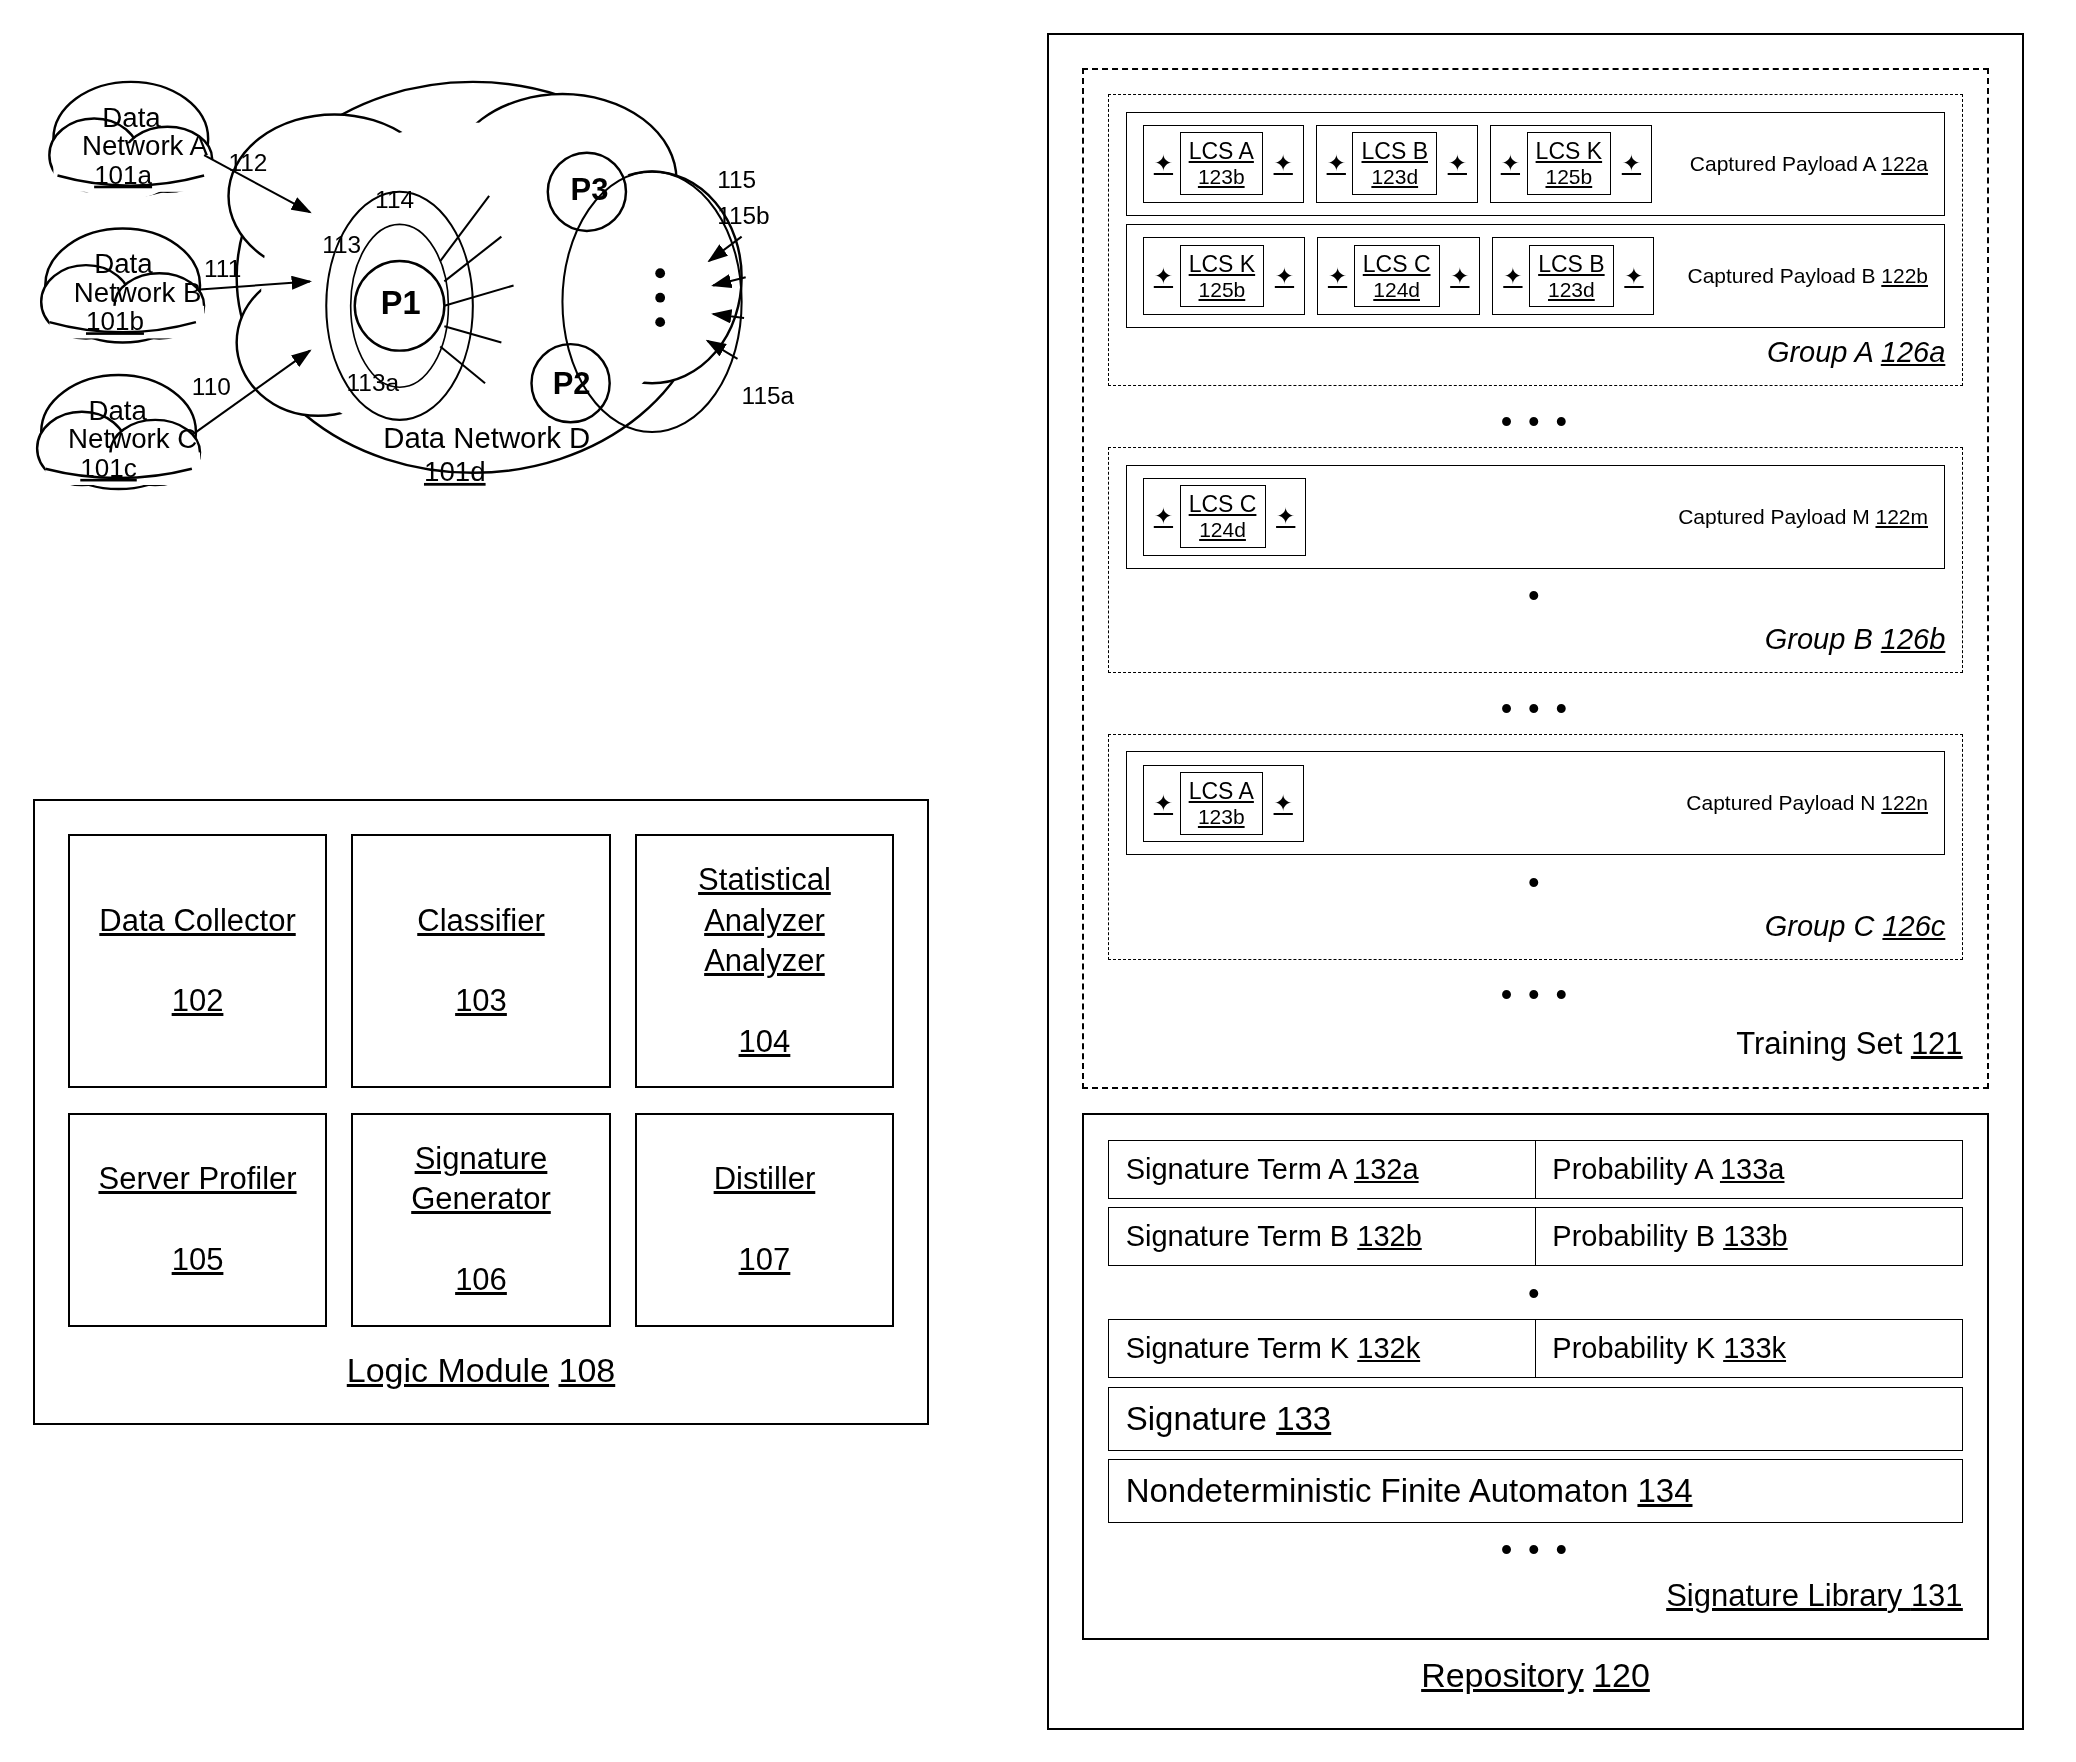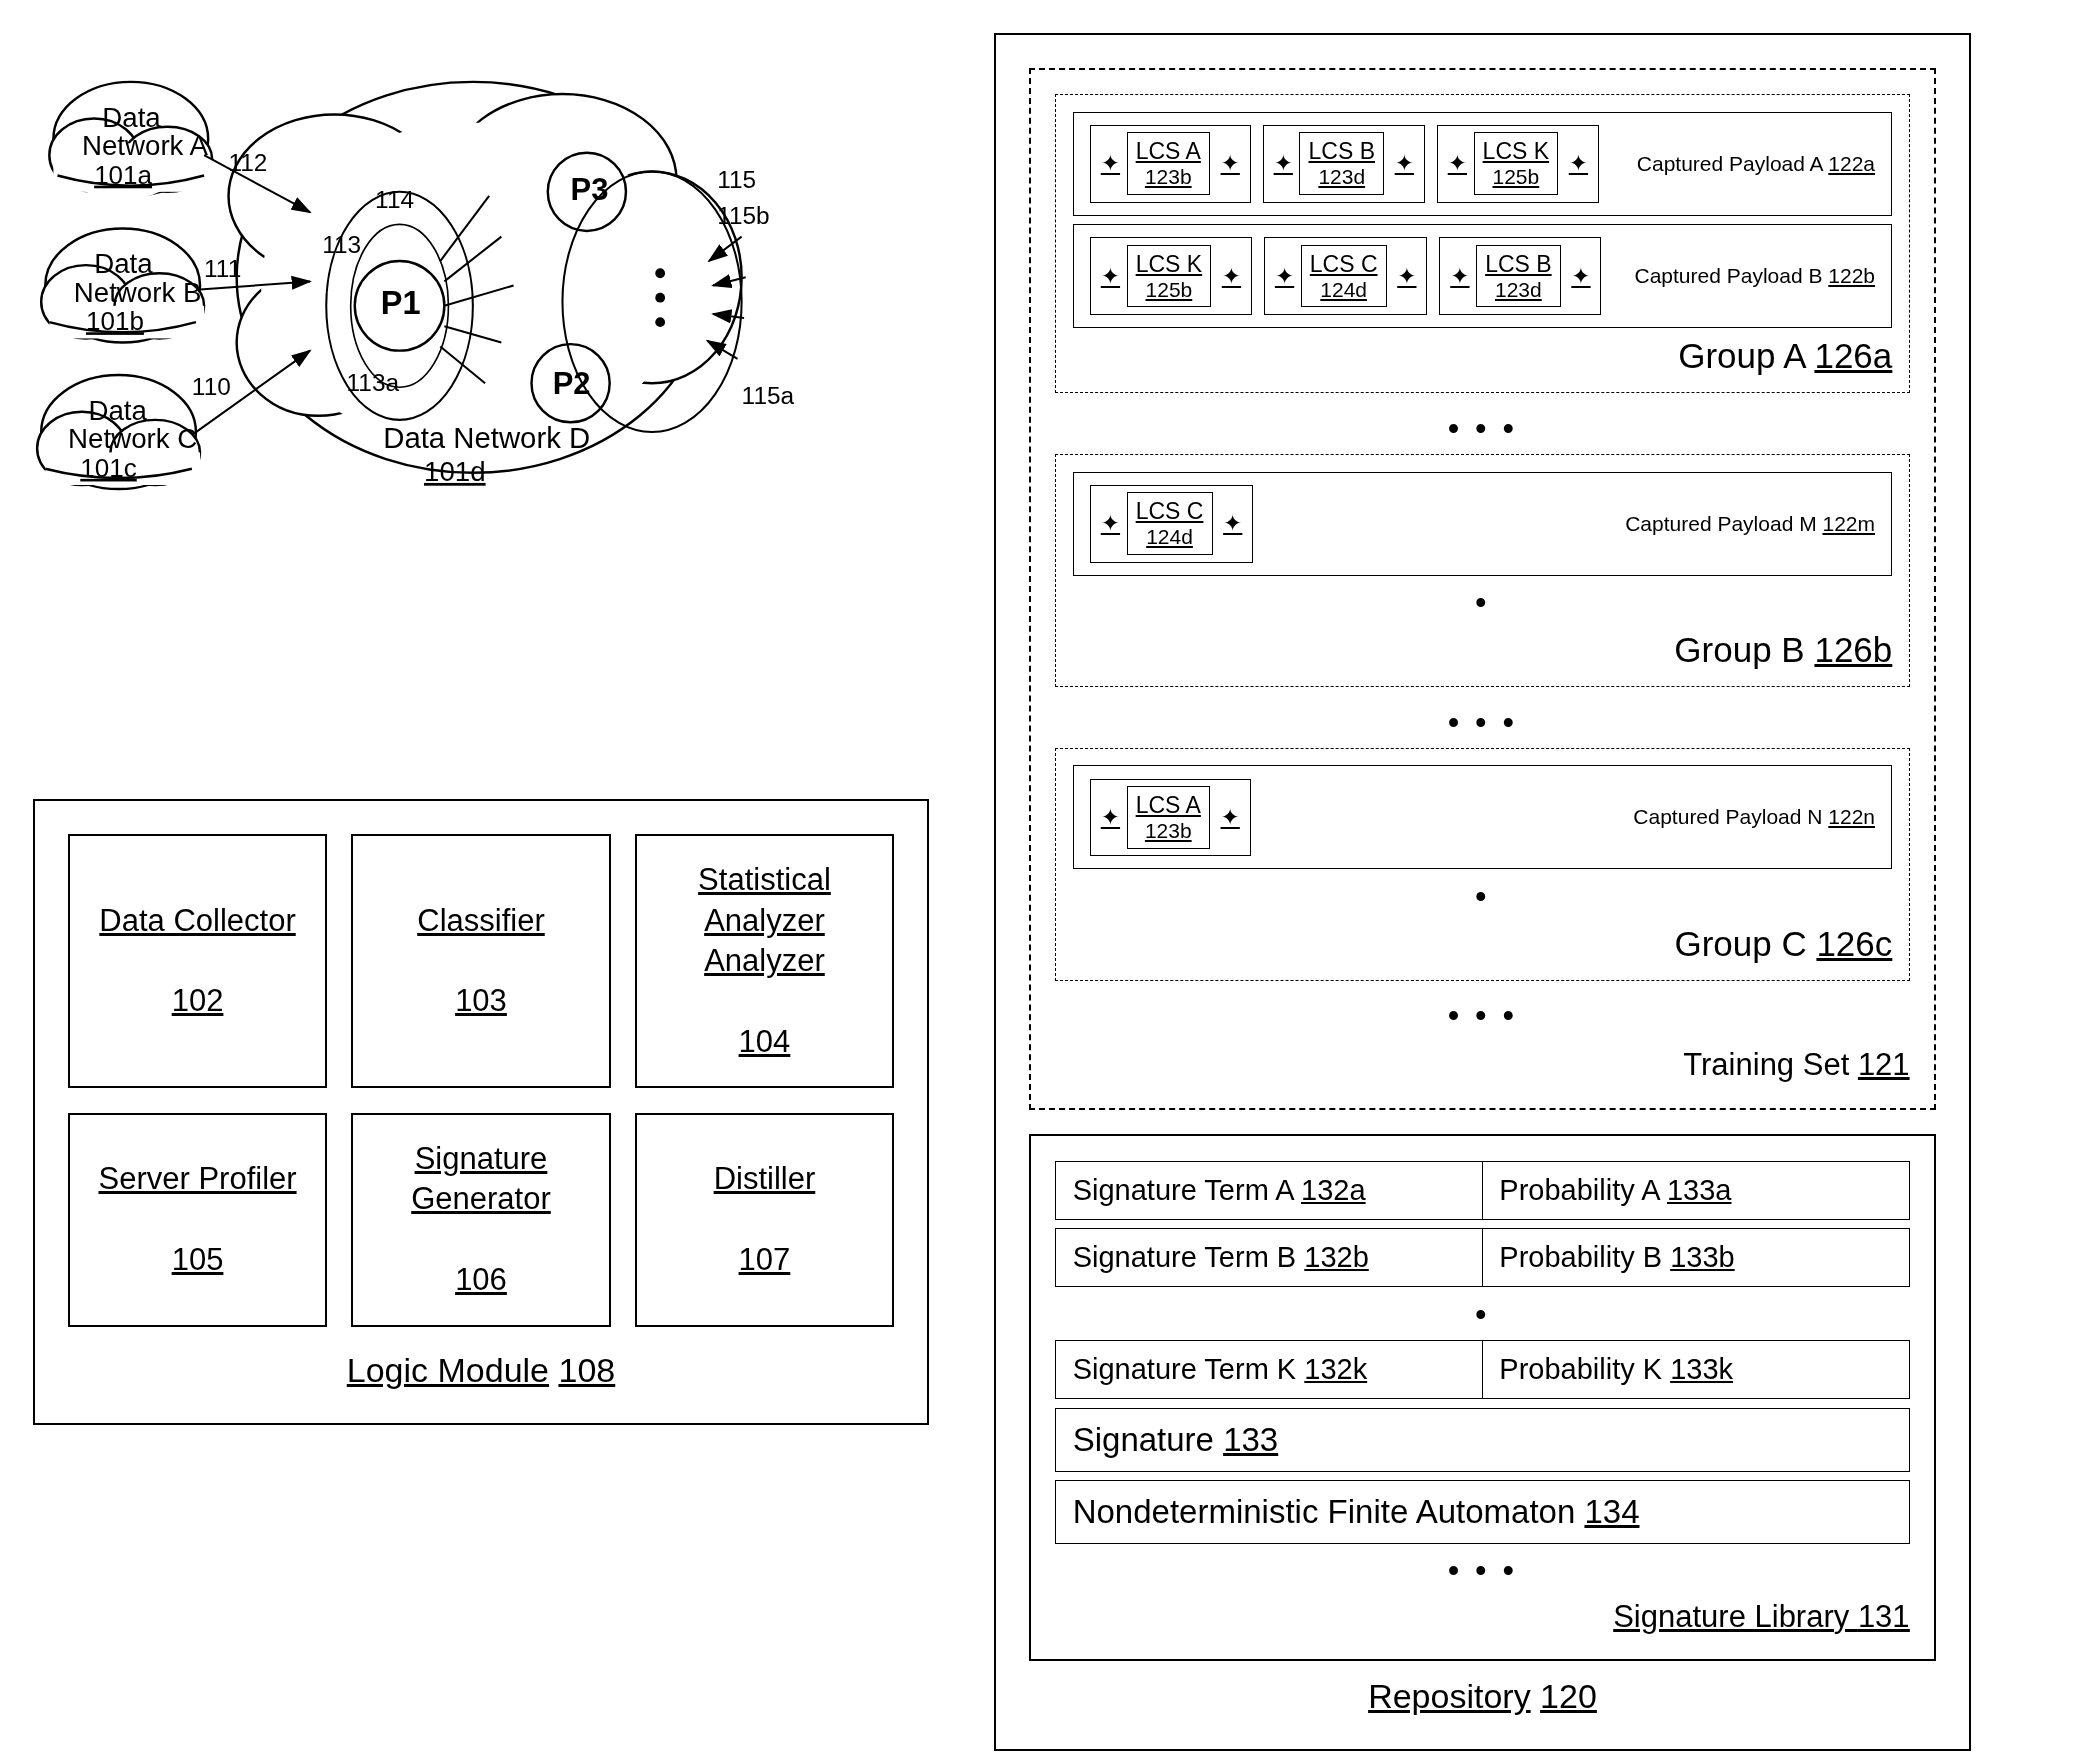--- a/index.html
+++ b/index.html
@@ -10,21 +10,21 @@
       height: 1763px;
       position: relative;
       overflow: hidden;
     }
     .main-container {
       display: flex;
       flex-direction: row;
       width: 100%;
       height: 100%;
       padding: 33px;
-      gap: 25px;
+      gap: 78px;
     }
     .left-panel {
       display: flex;
       flex-direction: column;
       width: 936px;
       gap: 33px;
     }
     .right-panel {
       display: flex;
       flex-direction: column;
@@ -109,22 +109,23 @@
 
     
     .group-box {
       border: 1.6px dashed #000;
       padding: 16.3px;
       margin-bottom: 16.3px;
       position: relative;
     }
     .group-title {
       text-align: right;
-      font-size: 35px;
+      font-size: 29px;
       margin-top: 8.1px;
+      font-style: italic;
     }
     .group-title span {
       text-decoration: underline;
     }
 
     
     .captured-payload-row {
       border: 1.6px solid #000;
       padding: 12.2px 16.3px;
       display: flex;

